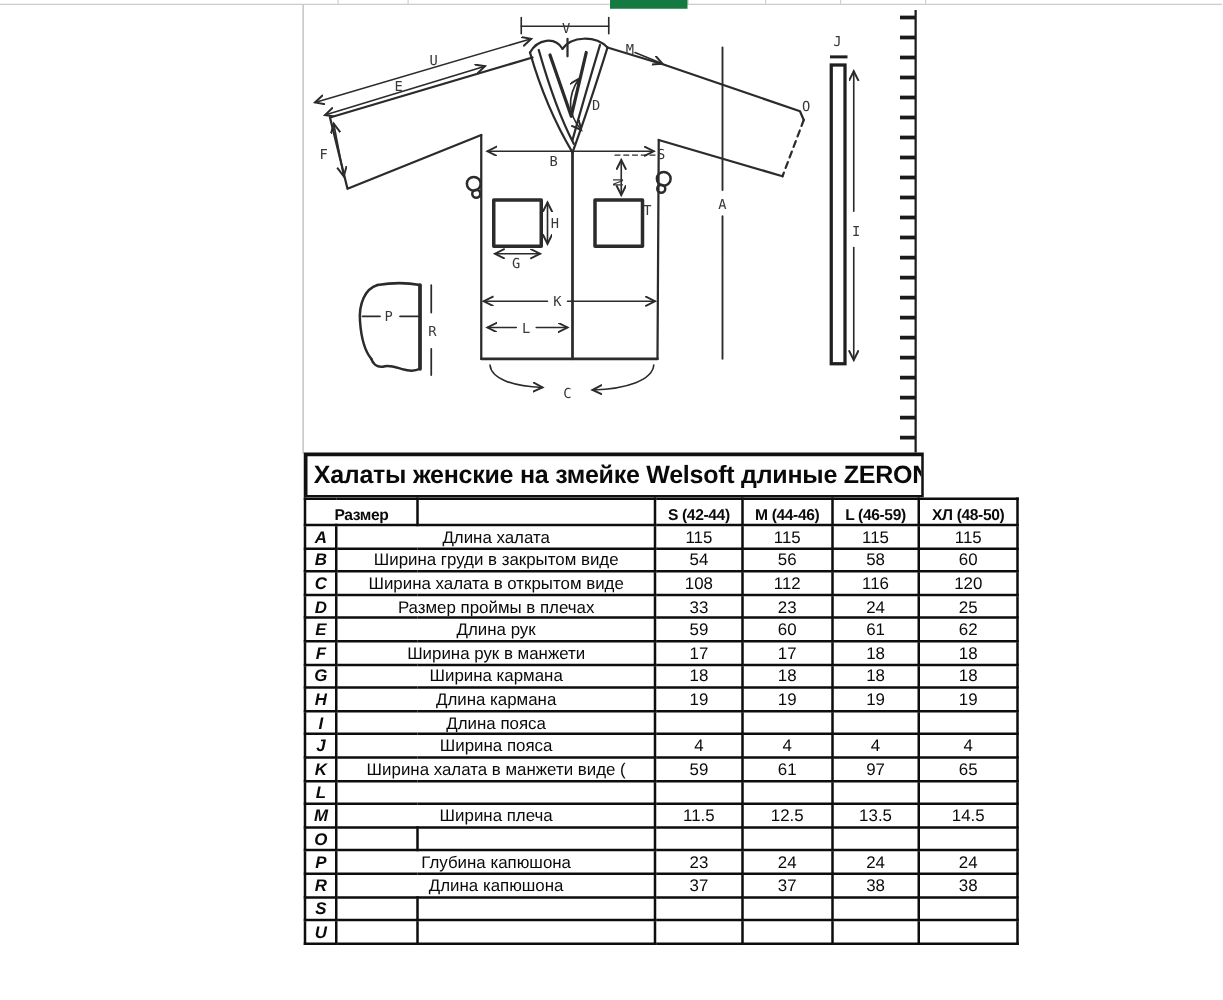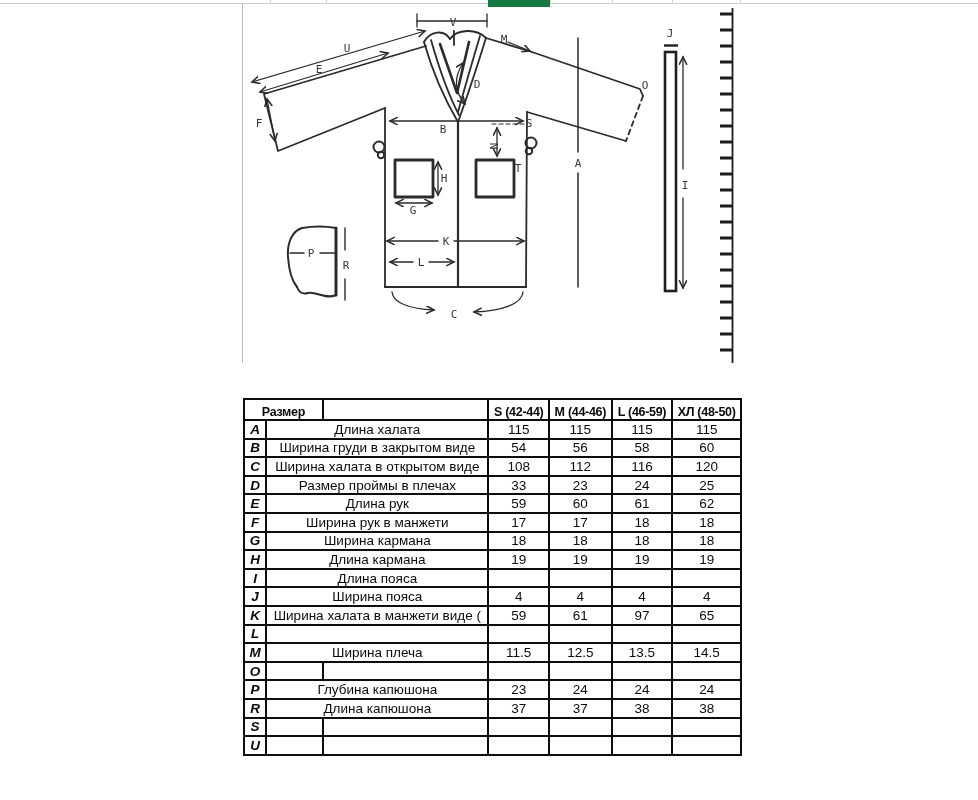--- a/index.html
+++ b/index.html
@@ -17,21 +17,21 @@
   text.dim{font-family:"DejaVu Sans Mono","Liberation Mono",monospace;font-size:11px;fill:#383838;}
 
   
   .title-bar{position:absolute;left:243px;top:362px;width:496px;height:36px;box-sizing:border-box;
              border-top:3px solid #111;border-bottom:2px solid #111;
              border-left:3px solid #111;border-right:2px solid #111;
              font-weight:bold;font-size:20px;line-height:30px;padding-left:5px;letter-spacing:-0.2px;
              background:#fff;white-space:nowrap;overflow:hidden;}
 
   
-  table.size{position:absolute;left:243px;top:398px;width:499px;border-collapse:collapse;
+  table.size{position:absolute;left:243px;top:398px;width:572px;border-collapse:collapse;
              table-layout:fixed;background:#fff;}
   table.size td,table.size th{border:2px solid #0d0d0d;padding:0;margin:0;overflow:hidden;
              white-space:nowrap;box-sizing:border-box;}
   table.size th{height:21px;font-size:12.5px;font-weight:bold;text-align:center;
              vertical-align:bottom;padding-bottom:0;letter-spacing:-0.3px;}
   th.razmer{text-align:left;padding-left:5px;font-size:13.5px;}
   table.size td{height:18.6px;font-size:13.5px;vertical-align:middle;}
   td.letter{text-align:center;font-weight:bold;font-style:italic;font-size:13.5px;}
   td.mlabel{text-align:center;padding-left:6px;}
   td.mval{text-align:center;font-size:13.5px;}
@@ -183,20 +183,21 @@
           <text x="214" y="318" text-anchor="middle" class="dim">C</text>
           <text x="71" y="257" text-anchor="middle" class="dim">P</text>
           <text x="106" y="269" text-anchor="middle" class="dim">R</text>
           <text x="430" y="37" text-anchor="middle" class="dim">J</text>
           <text x="445" y="189" text-anchor="middle" class="dim">I</text>
           <text x="405" y="89" text-anchor="middle" class="dim">O</text>
         </g>
     </svg>
   </div>
 
+  <div class="title-bar">Халаты женские на змейке Welsoft  длиные ZERON</div>
 
   <table class="size">
     <colgroup>
       <col style="width:22px">
         <col style="width:56px">
         <col style="width:164px">
       <col style="width:60px">
         <col style="width:62px">
         <col style="width:60px">
         <col style="width:68px">

